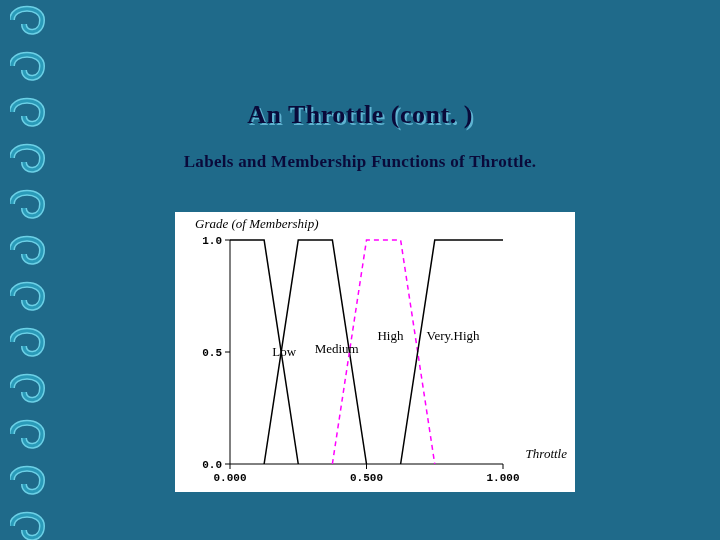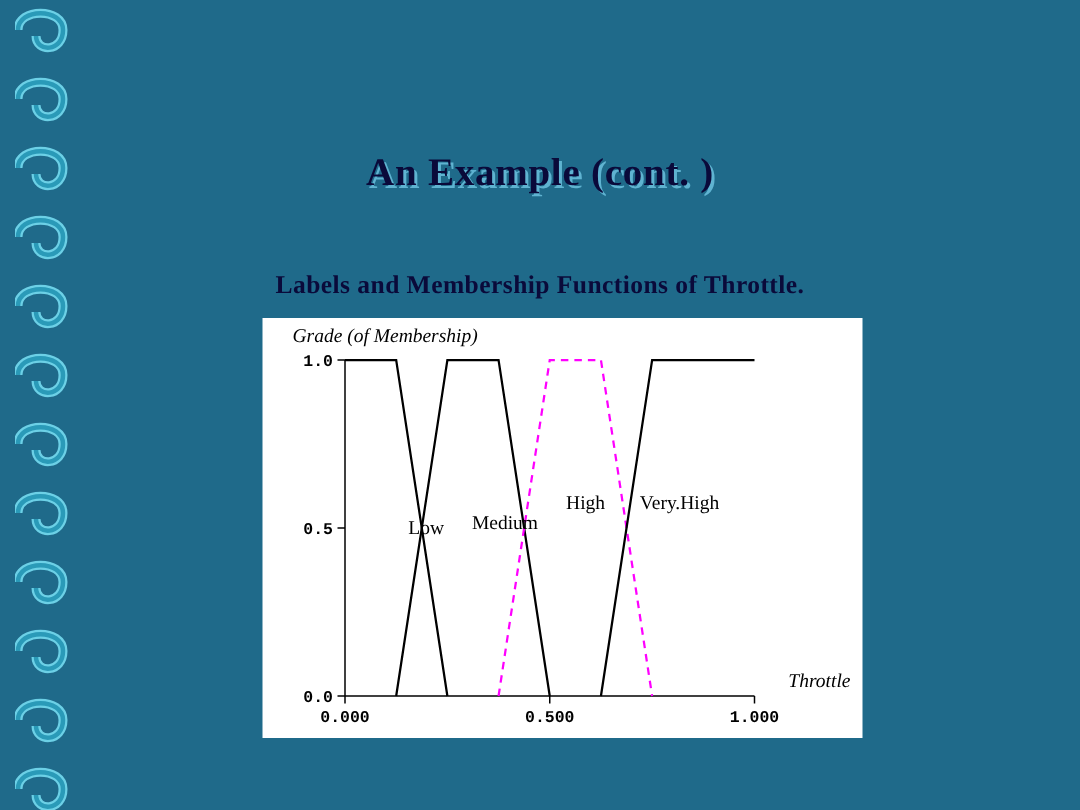--- a/index.html
+++ b/index.html
@@ -26,21 +26,21 @@
     text-align: center;
     font-family: "Bookman Old Style", Georgia, serif;
     font-weight: 800;
     font-size: 26px;
     color: #0a0a3a;
     text-shadow: 2px 2px 0 #5fb3d1;
     letter-spacing: 0.5px;
   }
   .subtitle {
     position: absolute;
-    top: 180px;
+    top: 152px;
     left: 0;
     width: 720px;
     text-align: center;
     font-family: "Bookman Old Style", Georgia, serif;
     font-weight: 800;
     font-size: 17px;
     color: #0a0a3a;
     letter-spacing: 0.3px;
   }
   .chart-area {
@@ -91,21 +91,21 @@
     <use href="#sp" x="0" y="230"></use>
     <use href="#sp" x="0" y="276"></use>
     <use href="#sp" x="0" y="322"></use>
     <use href="#sp" x="0" y="368"></use>
     <use href="#sp" x="0" y="414"></use>
     <use href="#sp" x="0" y="460"></use>
     <use href="#sp" x="0" y="506"></use>
   </svg>
 </div>
 
-<div class="title">An Example (cont. )</div>
+<div class="title">An Throttle (cont. )</div>
 <div class="subtitle">Labels and Membership Functions of Throttle.</div>
 
 <div class="chart-area">
   <svg class="chart-svg" id="chart-svg" width="400" height="280">
       <line x1="55" y1="28" x2="55" y2="252" stroke="#000" stroke-width="1"></line>
       <line x1="55" y1="252" x2="328" y2="252" stroke="#000" stroke-width="1"></line>
       <line x1="50" y1="252" x2="55" y2="252" stroke="#000"></line>
       <text x="47" y="256" text-anchor="end" class="axis-text-bold">0.0</text>
       <line x1="50" y1="140" x2="55" y2="140" stroke="#000"></line>
       <text x="47" y="144" text-anchor="end" class="axis-text-bold">0.5</text>

